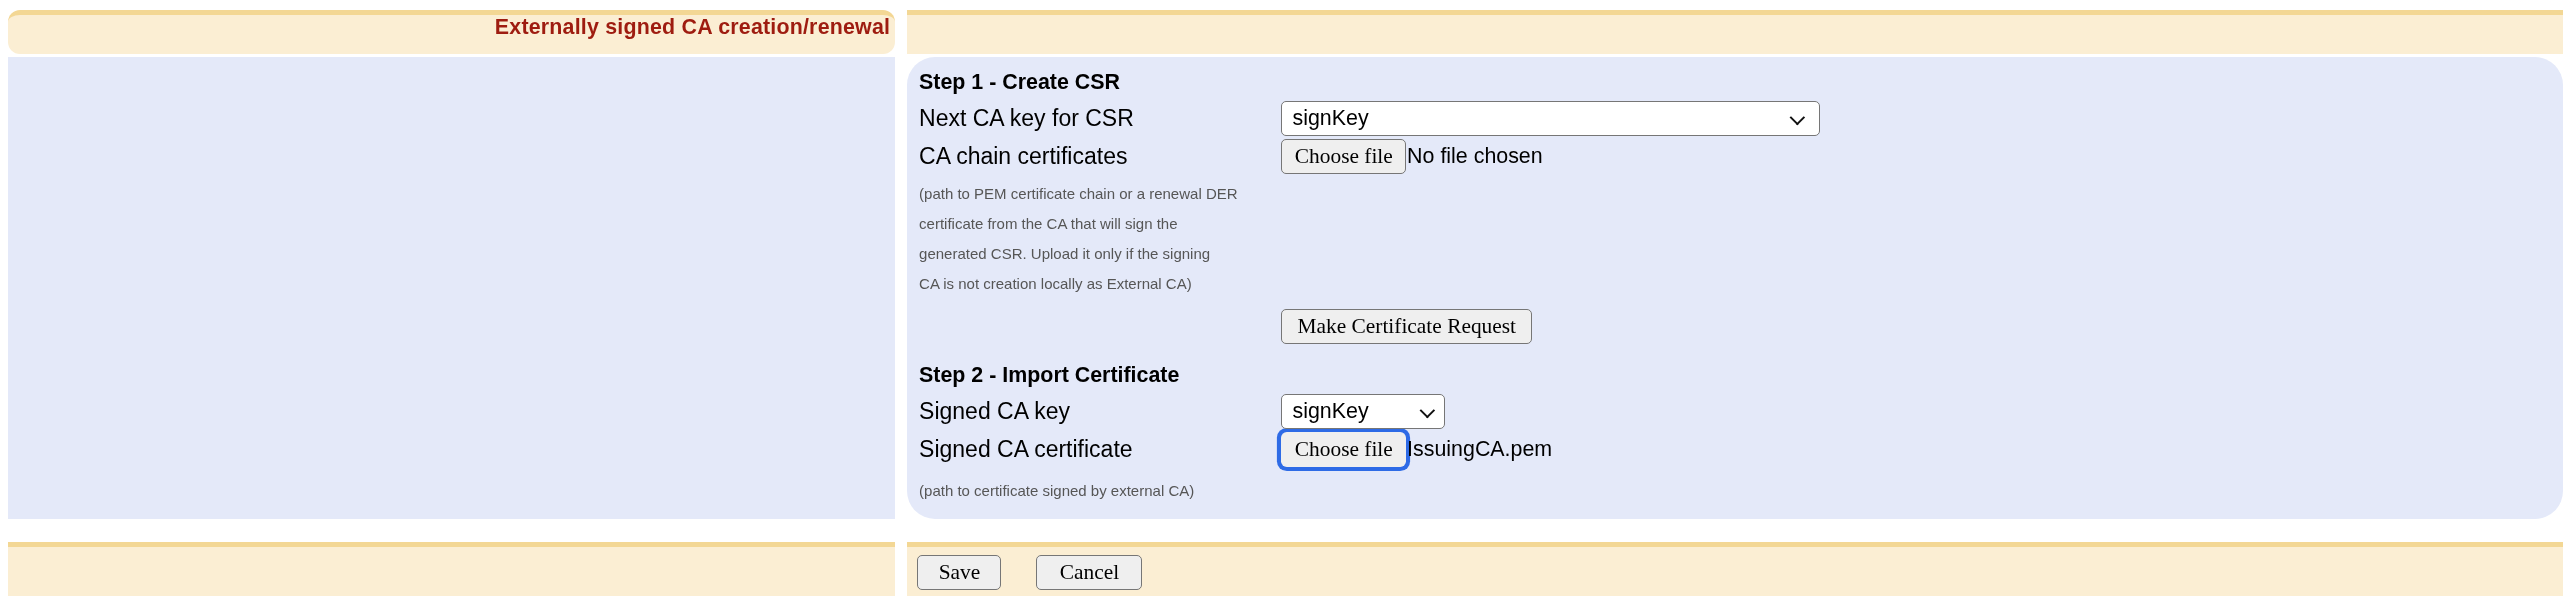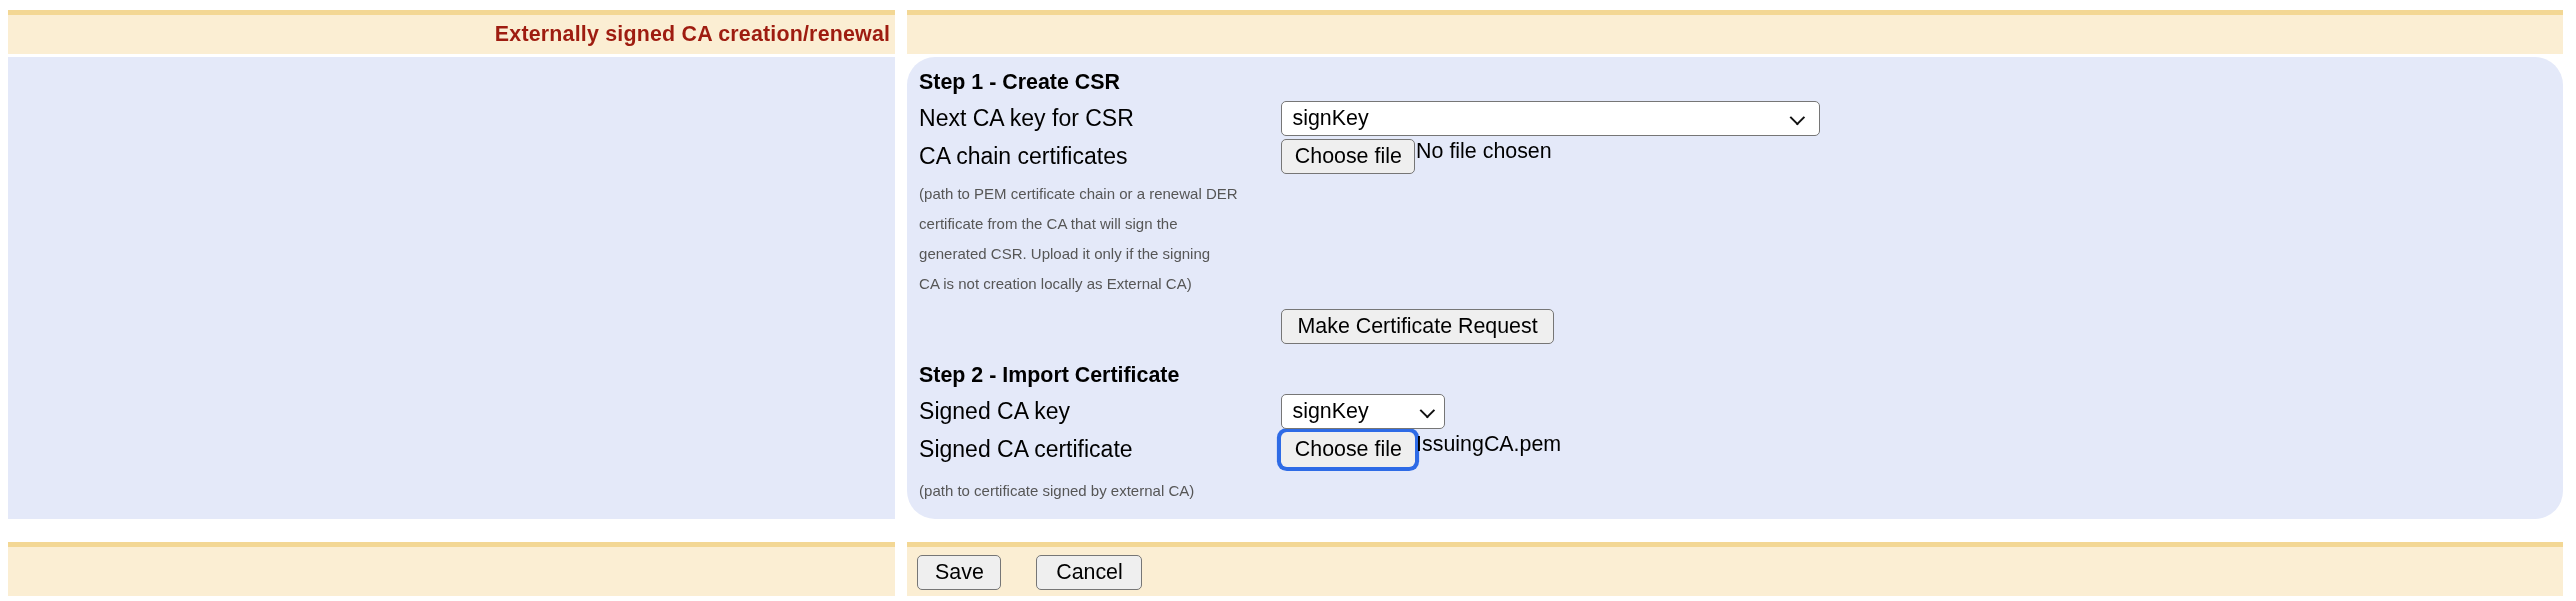--- a/index.html
+++ b/index.html
@@ -18,22 +18,23 @@
   }
   .trow { display: flex; gap: 12.3px; }
   .cell-left  { width: 887px; flex: 0 0 887px; }
   .cell-right { flex: 1 1 auto; }
 
   
   .band-cream { background: #fbeed3; border-top: 5.8px solid #f3d794; }
   .row-header { margin-bottom: 3.3px; }
   .row-header .cell { height: 44px; }
   .header-title-cell {
-    display: flex; align-items: center; justify-content: flex-end;
+    display: flex; justify-content: flex-end;
     padding-right: 5px;
+    border-radius: 12px;
   }
   .page-title {
     color: #9e1c10;
     font-weight: bold;
     font-size: 21.4px;
     letter-spacing: 0.2px;
   }
 
   
   .row-body { margin-bottom: 23px; }
@@ -51,21 +52,21 @@
   .frow {
     display: flex;
     align-items: center;
     min-height: 38px;
   }
   .frow .flabel {
     width: 329px; flex: 0 0 329px;
     font-size: 23px;
     padding-left: 1.6px;
   }
-  .fctrl { display: flex; align-items: flex-start; padding-left: 35px; }
+  .fctrl { display: flex; align-items: center; padding-left: 35px; }
 
   
   .sel {
     position: relative;
     height: 35px;
     background: #ffffff;
     border: 1.6px solid #767676;
     border-radius: 5px;
     display: flex; align-items: center;
     padding: 0 38px 0 10px;
@@ -83,21 +84,21 @@
     transform: rotate(45deg);
   }
   .sel.small .chev { right: 11.5px; }
 
   
   .btn {
     display: inline-flex; align-items: center; justify-content: center;
     background: #efefef;
     border: 1.6px solid #767676;
     border-radius: 5px;
-    font-family: Liberation Sans, sans-serif;
+    font-family: Liberation Serif, serif;
     font-size: 21.4px;
     color: #000;
     padding: 3.3px 15px;
     height: 35px;
     white-space: nowrap;
     cursor: pointer;
   }
   .btn-file { padding: 3.3px 12.3px; }
   .btn-file.focused {
     border-color: transparent;

